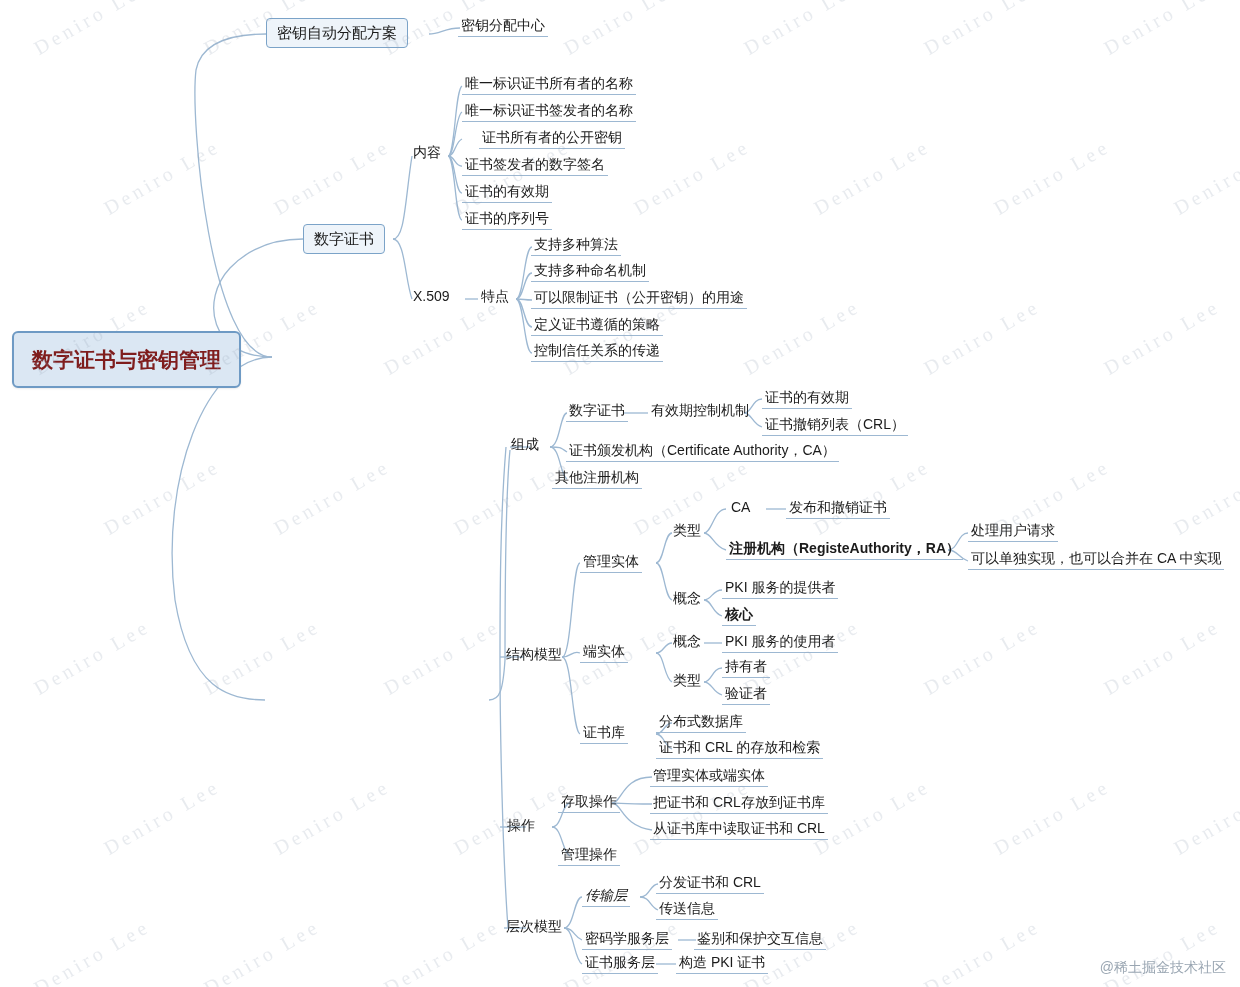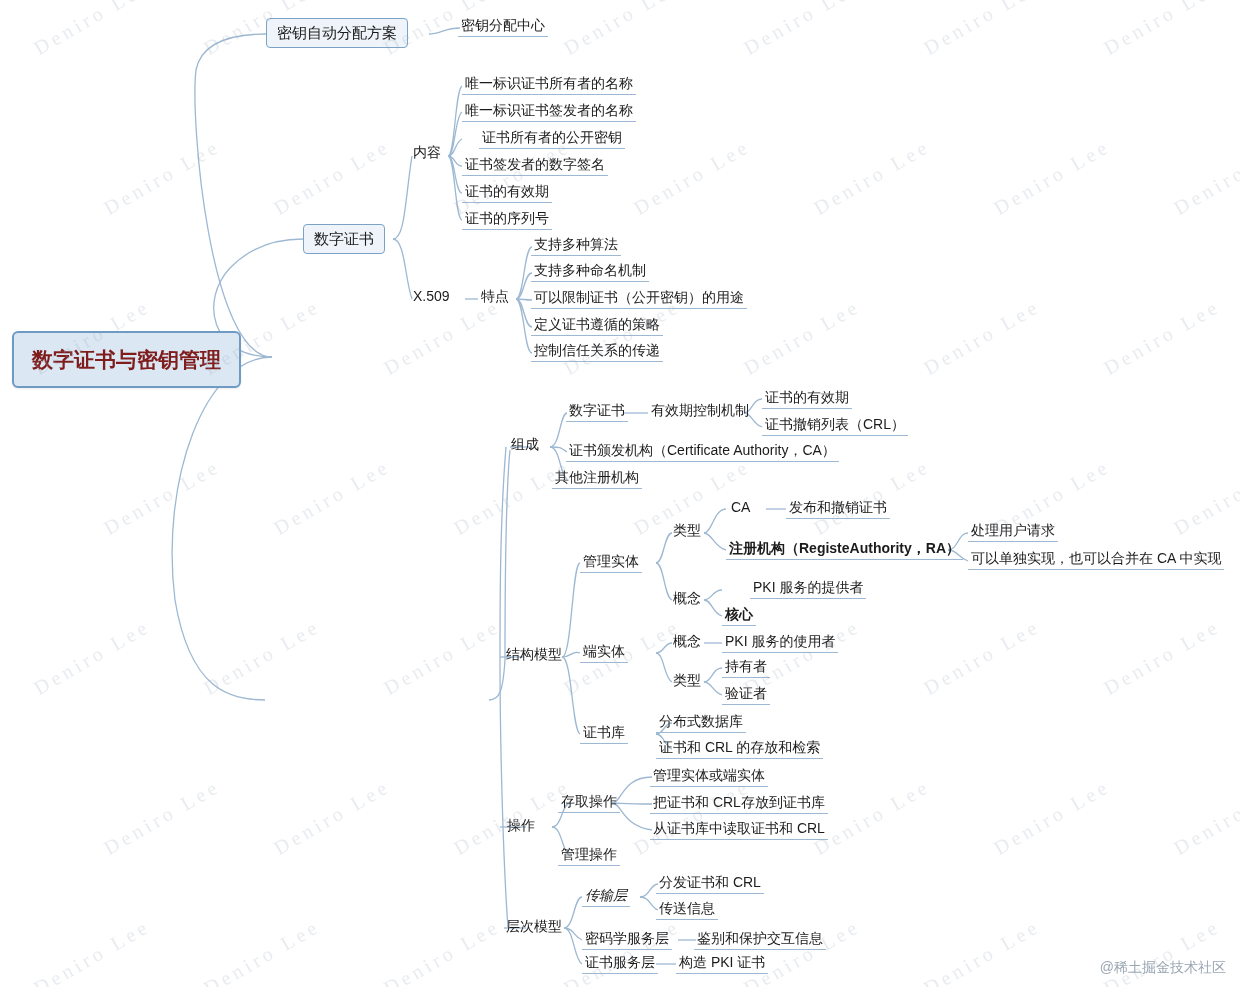--- a/index.html
+++ b/index.html
@@ -195,21 +195,21 @@
   <div class="node plain" style="left:503px;top:645px;">结构模型</div>
 
   <div class="node leaf" style="left:580px;top:552px;">管理实体</div>
   <div class="node plain" style="left:670px;top:521px;">类型</div>
   <div class="node plain" style="left:728px;top:498px;">CA</div>
   <div class="node leaf" style="left:786px;top:498px;">发布和撤销证书</div>
   <div class="node leaf" style="left:726px;top:539px;font-weight:bold;">注册机构（RegisteAuthority，RA）</div>
   <div class="node leaf" style="left:968px;top:521px;">处理用户请求</div>
   <div class="node leaf" style="left:968px;top:549px;">可以单独实现，也可以合并在 CA 中实现</div>
   <div class="node plain" style="left:670px;top:589px;">概念</div>
-  <div class="node leaf" style="left:722px;top:578px;margin-left:28px;">PKI 服务的提供者</div>
+  <div class="node leaf" style="left:722px;top:578px;">PKI 服务的提供者</div>
   <div class="node leaf" style="left:722px;top:605px;font-weight:bold;">核心</div>
 
   <div class="node leaf" style="left:580px;top:642px;">端实体</div>
   <div class="node plain" style="left:670px;top:632px;">概念</div>
   <div class="node leaf" style="left:722px;top:632px;">PKI 服务的使用者</div>
   <div class="node plain" style="left:670px;top:671px;">类型</div>
   <div class="node leaf" style="left:722px;top:657px;">持有者</div>
   <div class="node leaf" style="left:722px;top:684px;">验证者</div>
 
   <div class="node leaf" style="left:580px;top:723px;">证书库</div>

